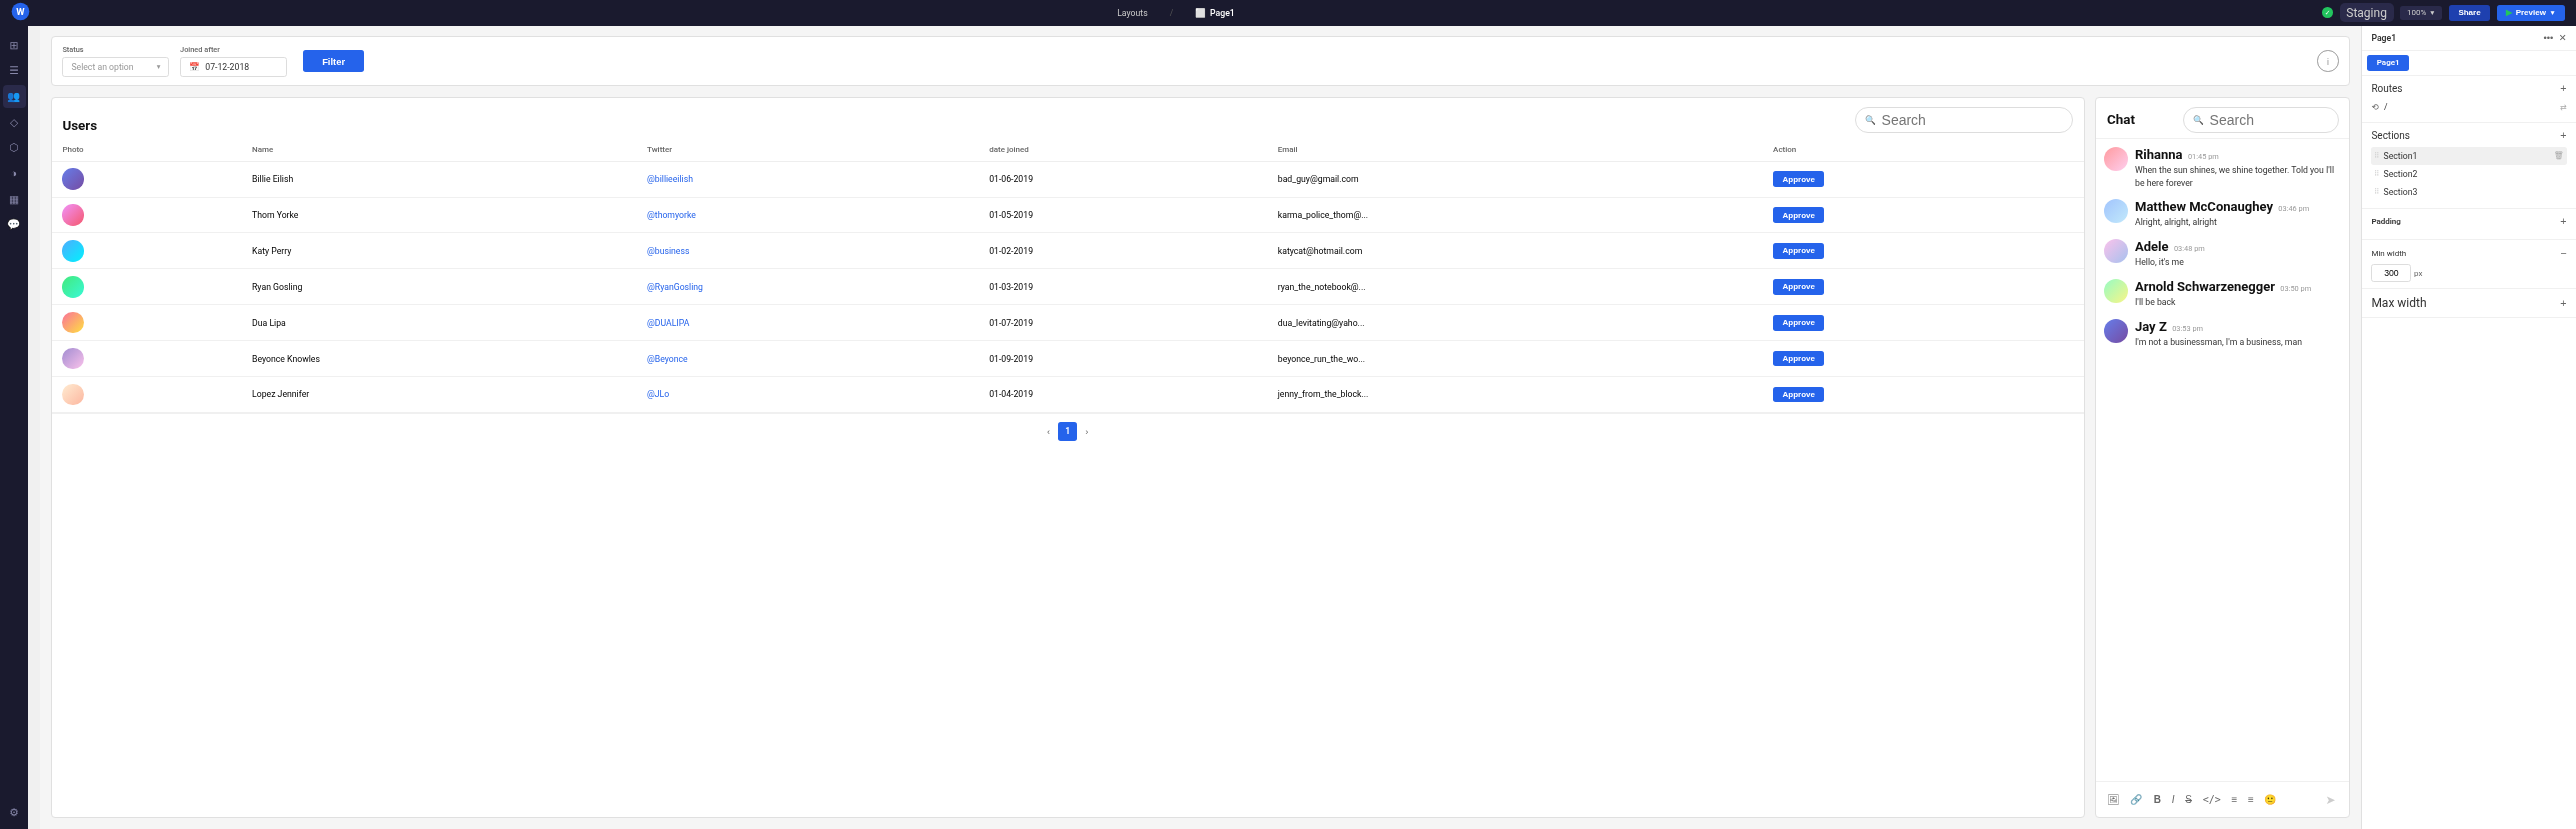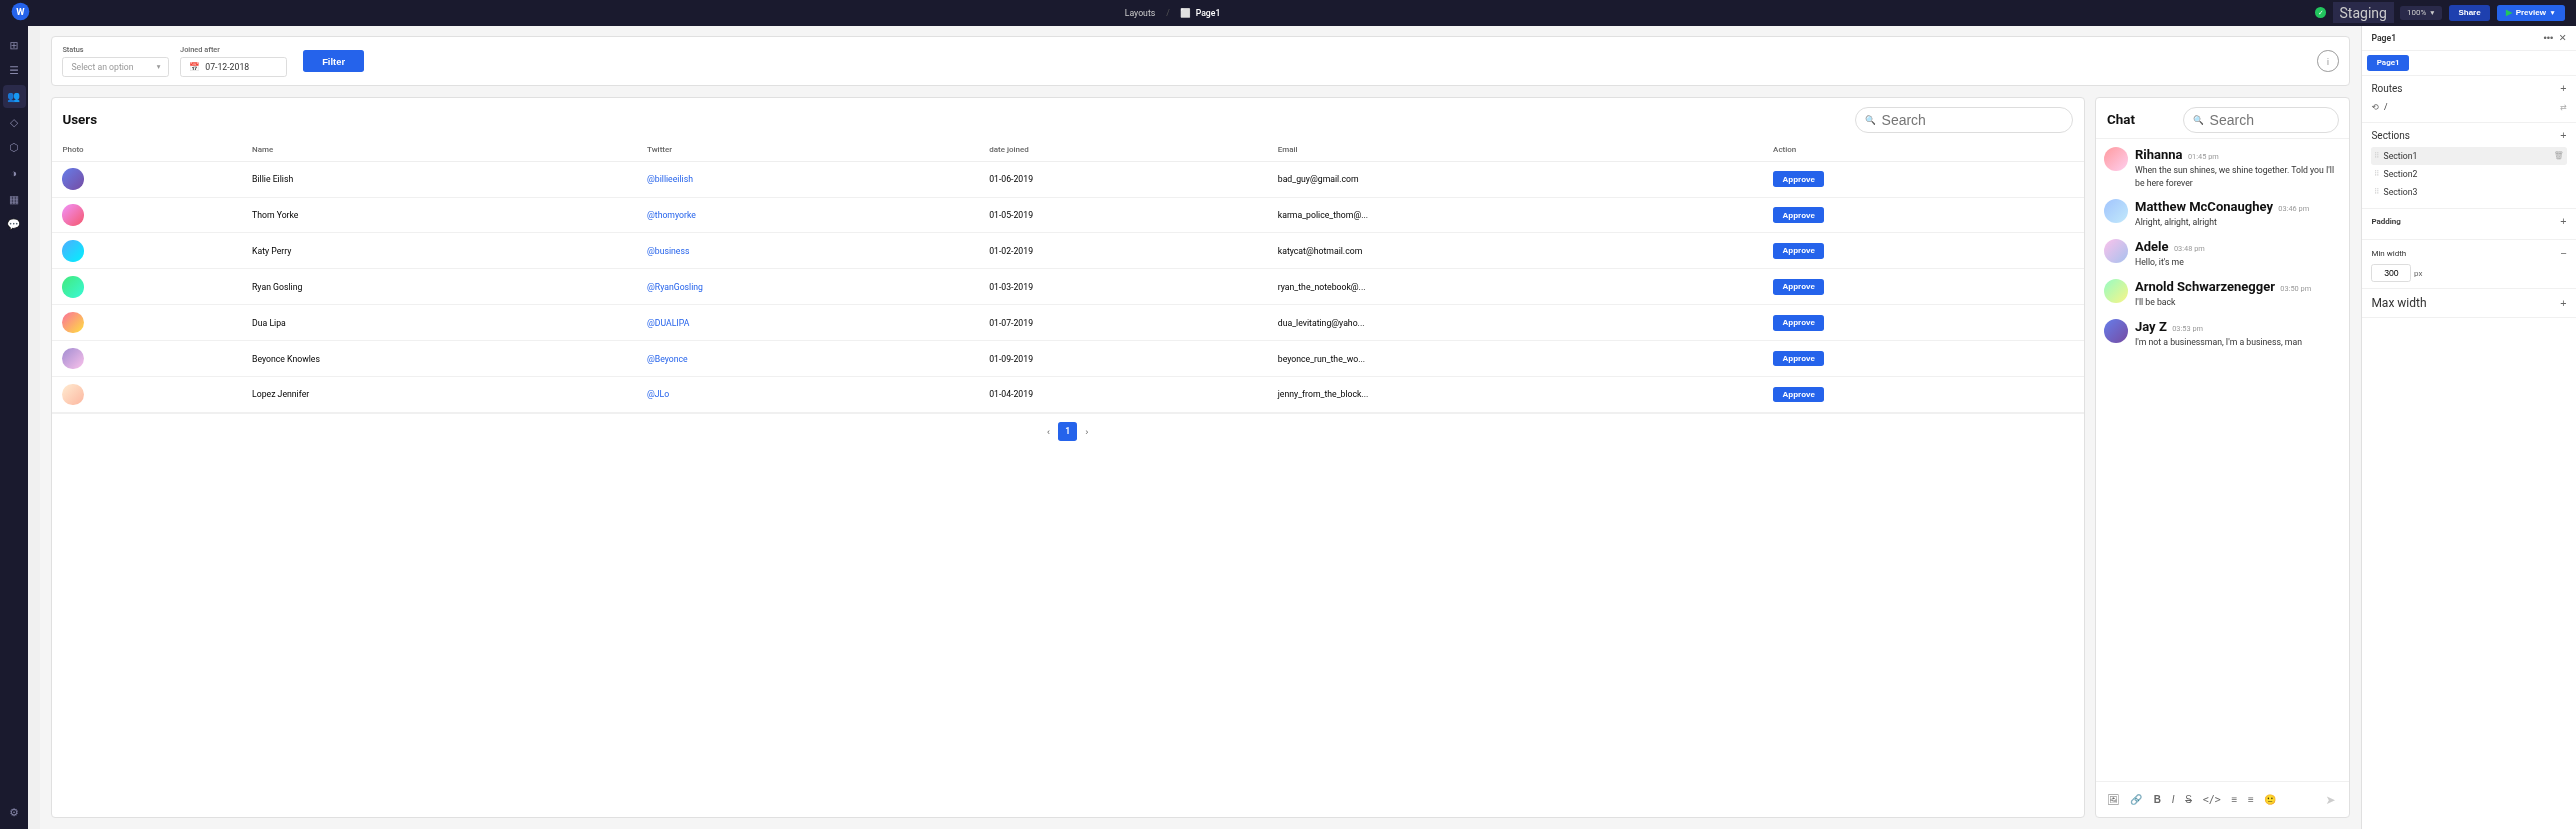--- a/index.html
+++ b/index.html
@@ -4,24 +4,24 @@
   <style>
     * { box-sizing: border-box; margin: 0; padding: 0; }
     body { font-family: -apple-system, BlinkMacSystemFont, 'Segoe UI', Roboto, sans-serif; background: #f0f0f0; display: flex; height: 100vh; overflow: hidden; }
 
     
     .topbar {
       position: fixed; top: 0; left: 0; right: 0; height: 25.5px;
       background: #1a1a2e; display: flex; align-items: center;
       justify-content: space-between; padding: 0 10.7px; z-index: 100;
     }
-    .topbar-center { display: flex; align-items: center; gap: 11px; color: #ccc; font-size: 8.7px; }
+    .topbar-center { display: flex; align-items: center; gap: 22px; color: #ccc; font-size: 8.7px; }
     .topbar-center .page-name { display: flex; align-items: center; gap: 4px; color: #fff; font-weight: 500; }
     .topbar-right { display: flex; align-items: center; gap: 6.7px; }
-    .staging-badge { display: flex; align-items: center; gap: 3.4px; background: #2a2a4a; border-radius: 0; padding: 2.7px 6.7px; color: #ccc; font-size: 14px; }
+    .staging-badge { display: flex; align-items: center; gap: 3.4px; background: #2a2a4a; border-radius: 5px; padding: 2.7px 6.7px; color: #ccc; font-size: 12px; }
     .zoom-badge { background: #2a2a4a; border-radius: 2.7px; padding: 2.7px 6.7px; color: #ccc; font-size: 8px; display: flex; align-items: center; gap: 2.7px; }
     .btn-share { background: #1e40af; color: #fff; border: none; border-radius: 2.7px; padding: 3.4px 9.4px; font-size: 8px; font-weight: 600; cursor: pointer; }
     .btn-preview { background: #2563eb; color: #fff; border: none; border-radius: 2.7px; padding: 3.4px 9.4px; font-size: 8px; font-weight: 600; cursor: pointer; display: flex; align-items: center; gap: 3.4px; }
     .check-circle { width: 10.7px; height: 10.7px; background: #22c55e; border-radius: 50%; display: flex; align-items: center; justify-content: center; color: #fff; font-size: 6.7px; }
 
     
     .left-sidebar {
       position: fixed; top: 25.5px; left: 0; bottom: 0; width: 28px;
       background: #1a1a2e; display: flex; flex-direction: column; align-items: center;
       padding-top: 8px; gap: 2.7px; z-index: 90;
@@ -68,21 +68,21 @@
 
     
     .panels { display: flex; gap: 10.7px; flex: 1; }
 
     
     .users-panel {
       flex: 1; background: #fff; border: 0.7px solid #e0e0e0; border-radius: 4px; overflow: hidden;
       display: flex; flex-direction: column;
     }
     .panel-header {
-      padding: 9.4px 10.7px 5.4px 10.7px; display: flex; align-items: center; justify-content: space-between;
+      padding: 9.4px 10.7px 5.4px 10.7px; display: flex; align-items: flex-end; justify-content: space-between;
     }
     .panel-title { font-size: 13.4px; font-weight: 700; color: #111; }
     .search-box {
       display: flex; align-items: center; gap: 5.4px; border: 0.7px solid #ddd;
       border-radius: 13.4px; padding: 4px 9.4px; background: #fff; min-width: 134px;
     }
     .search-box input {
       border: none; outline: none; font-size: 14px; color: #333; background: transparent; width: 100%;
     }
     .search-box .search-icon { color: #999; font-size: 8.7px; }

